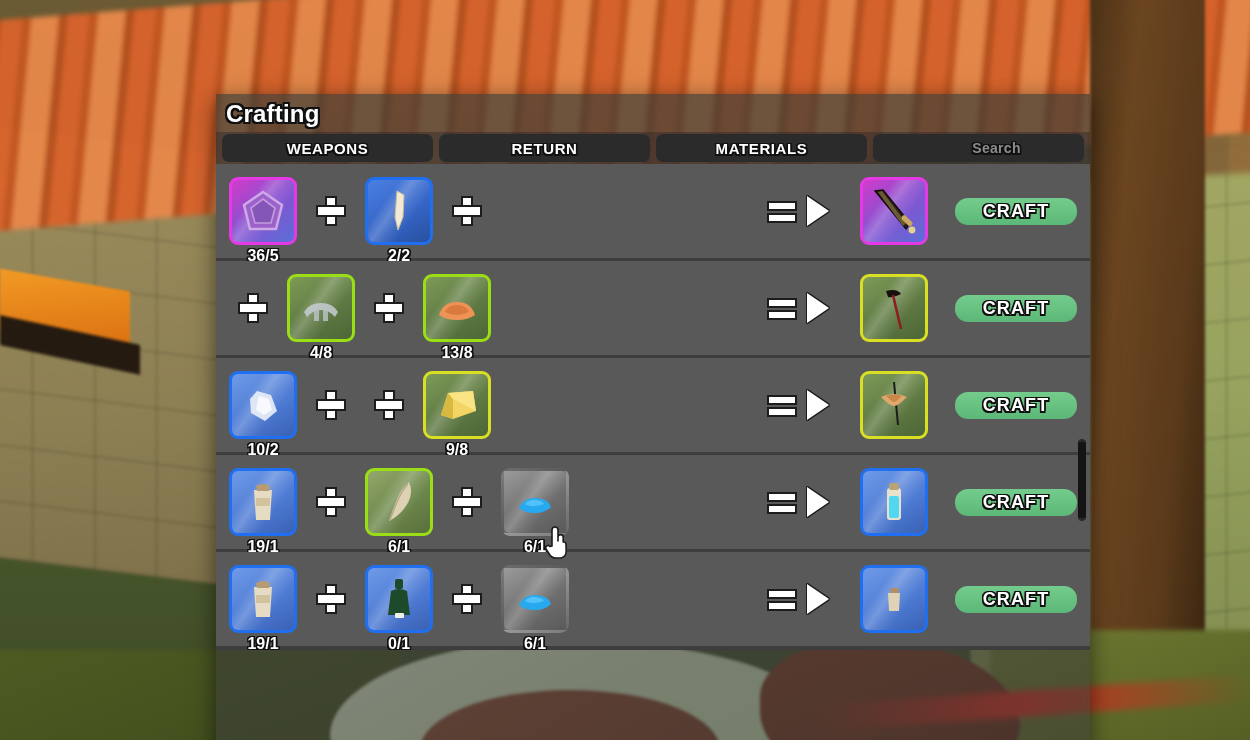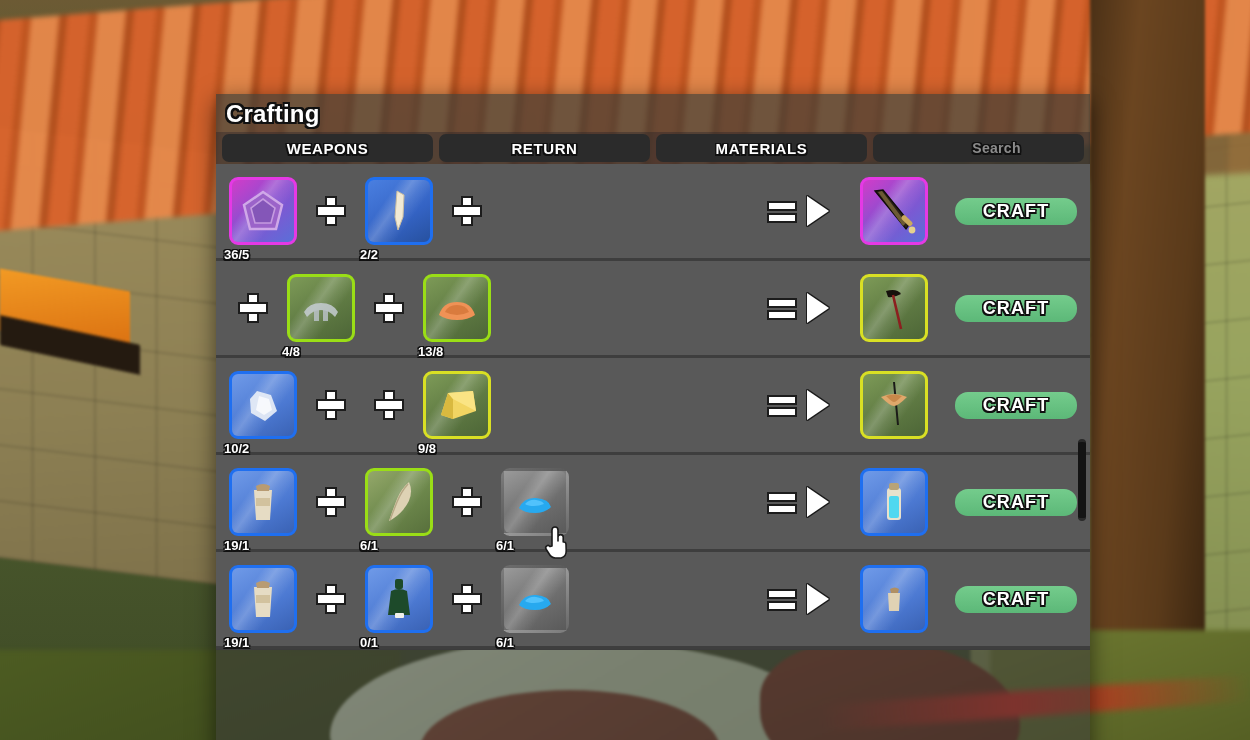--- a/index.html
+++ b/index.html
@@ -180,22 +180,22 @@
   .bg-greenlt{ background: linear-gradient(145deg,#94a86a 0%,#6f8a4d 50%,#58703c 100%); }
   .bg-gray   { background: linear-gradient(150deg,#9a9a9a 0%,#6f6f6f 55%,#5a5a5a 100%); }
   .bg-bluelt { background: linear-gradient(150deg,#6f9ae8 0%,#4c79d2 60%,#3a62b4 100%); }
   .slot .sheen {
     position: absolute; left: -30%; top: -40%; width: 160%; height: 180%;
     background: linear-gradient(125deg, rgba(255,255,255,0) 38%, rgba(255,255,255,.22) 46%,
                 rgba(255,255,255,.10) 52%, rgba(255,255,255,0) 60%);
     pointer-events: none;
   }
   .count {
-    position: absolute; left: 0; right: 0; top: 70px; 
-    font-size: 13px; font-weight: bold; color: #fff;
+    position: absolute; left: 0; right: 0; top: 70px; text-align: center;
+    font-size: 16px; font-weight: bold; color: #fff;
     text-shadow: -1.5px 0 #111,0 -1.5px #111,1.5px 0 #111,0 1.5px #111,
                  -1.5px -1.5px #111,1.5px -1.5px #111,-1.5px 1.5px #111,1.5px 1.5px #111;
   }
   .plus {
     flex: 0 0 58px; display: flex; align-items: center; justify-content: center;
     height: 68px;
   }
   .plus i {
     display: block; width: 26px; height: 26px; position: relative;
   }

